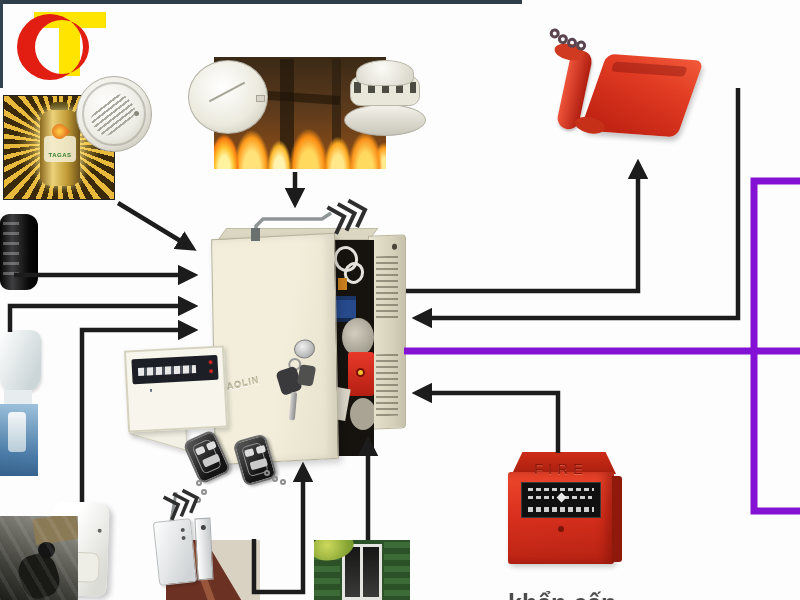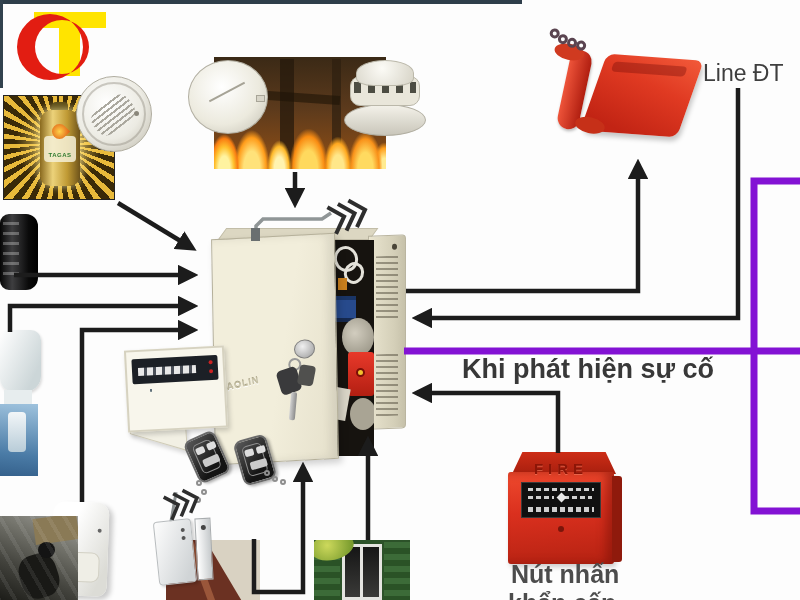--- a/index.html
+++ b/index.html
@@ -189,21 +189,21 @@
     background:radial-gradient(circle at 40% 40%,#cdd95c,#7a9c2e 80%);}
 
   
   .firebtn{left:508px;top:452px;width:112px;height:120px;}
   .firebtn .topface{left:4px;top:0;width:104px;height:22px;background:linear-gradient(#cd2d17,#a81f0e);
     clip-path:polygon(10% 0,90% 0,100% 100%,0 100%);}
   .firebtn .front{left:0;top:20px;width:106px;height:92px;border-radius:3px;
     background:linear-gradient(175deg,#ef4a2e 0%,#da301e 42%,#b52212 100%);
     box-shadow:inset -8px 0 10px rgba(120,15,5,.5), 2px 3px 5px rgba(0,0,0,.2);}
   .firebtn .side{left:104px;top:24px;width:10px;height:86px;background:#8f1a0c;border-radius:0 3px 3px 0;}
-  .firebtn .ftxt{left:0;top:8px;width:106px;text-align:center;font-size:15px;font-weight:bold;
+  .firebtn .ftxt{left:0;top:8px;width:106px;text-align:center;font-size:15px;font-weight:normal;
     letter-spacing:5px;color:#8c1507;text-shadow:0 1px 0 rgba(255,150,120,.45);}
   .firebtn .panel{left:13px;top:30px;width:80px;height:36px;background:#101010;border:1px solid #3a3a3a;}
   .firebtn .panel i{position:absolute;left:6px;height:3px;
     background:repeating-linear-gradient(90deg,#cfcfcf 0 5px,rgba(0,0,0,0) 5px 8px);}
   .firebtn .panel .t1{top:5px;width:66px;}
   .firebtn .panel .t2{top:13px;width:26px;}
   .firebtn .panel .t3{top:13px;left:42px;width:28px;}
   .firebtn .panel .t4{top:24px;width:66px;height:5px;}
   .firebtn .panel b{position:absolute;left:36px;top:11px;width:7px;height:7px;background:#e8e8e8;transform:rotate(45deg);}
   .firebtn .screw{left:50px;top:74px;width:6px;height:6px;border-radius:50%;background:#7a150a;}
@@ -453,18 +453,15 @@
       <path d="M342,202 L355,216 L342,230"></path>
       <path d="M353,202 L366,216 L353,230"></path>
     </g>
     <g stroke="#2e2e2e" stroke-width="3.5" fill="none" transform="rotate(-20 180 504)">
       <path d="M167,492 L178,504 L167,516"></path>
       <path d="M177,492 L188,504 L177,516"></path>
       <path d="M187,492 L198,504 L187,516"></path>
     </g>
   </svg>
 
-  <div class="lbl t-linedt">Line ĐT</div>
-  <div class="lbl t-khi">Khi phát hiện sự cố</div>
-  <div class="lbl t-nut1">Nút nhấn</div>
   <div class="lbl t-nut2">khẩn cấp</div>
 
 </div>
 
 </body></html>

